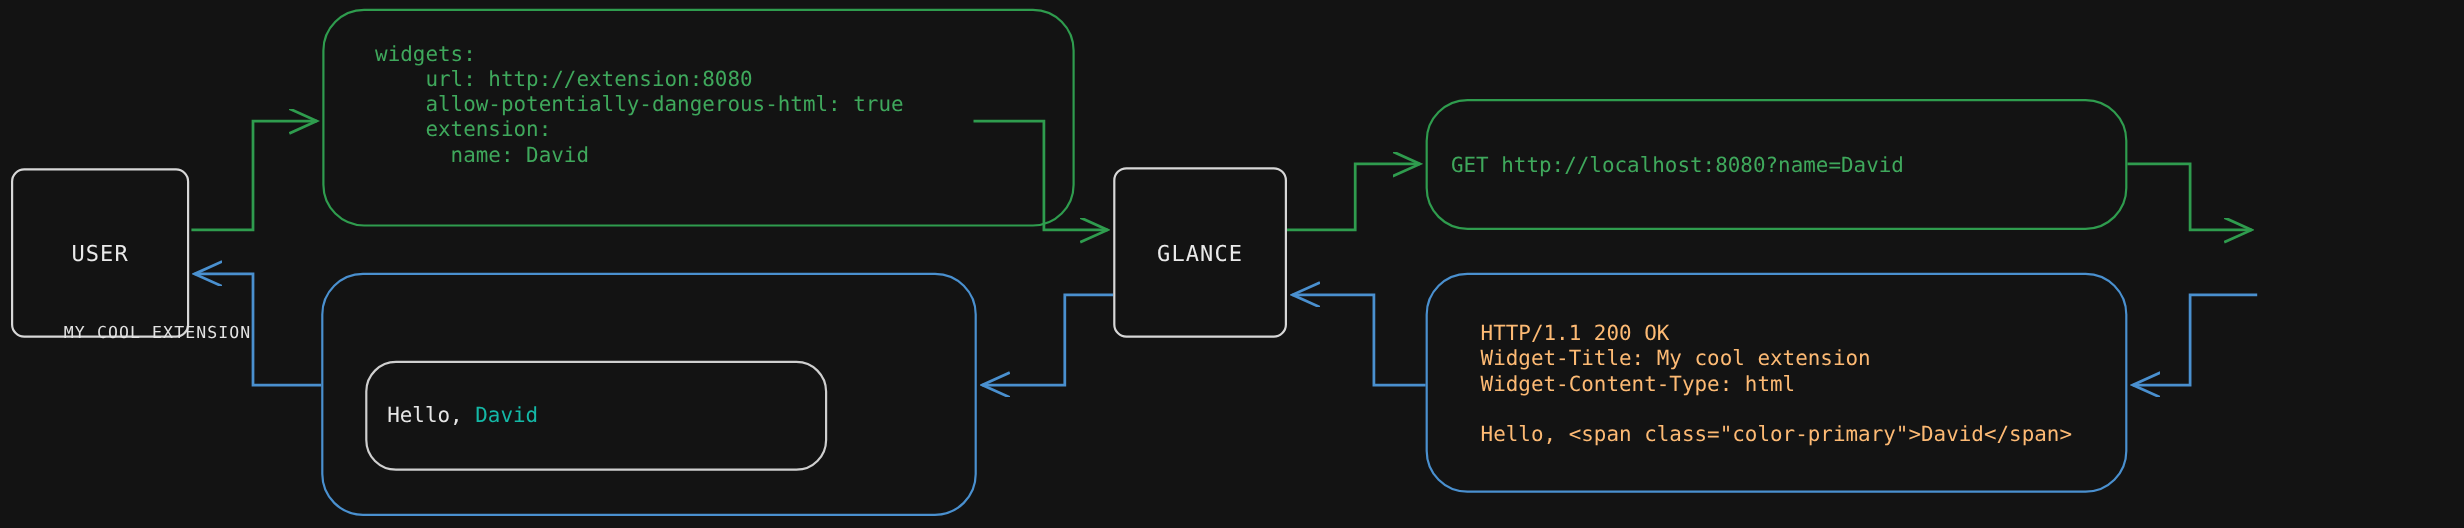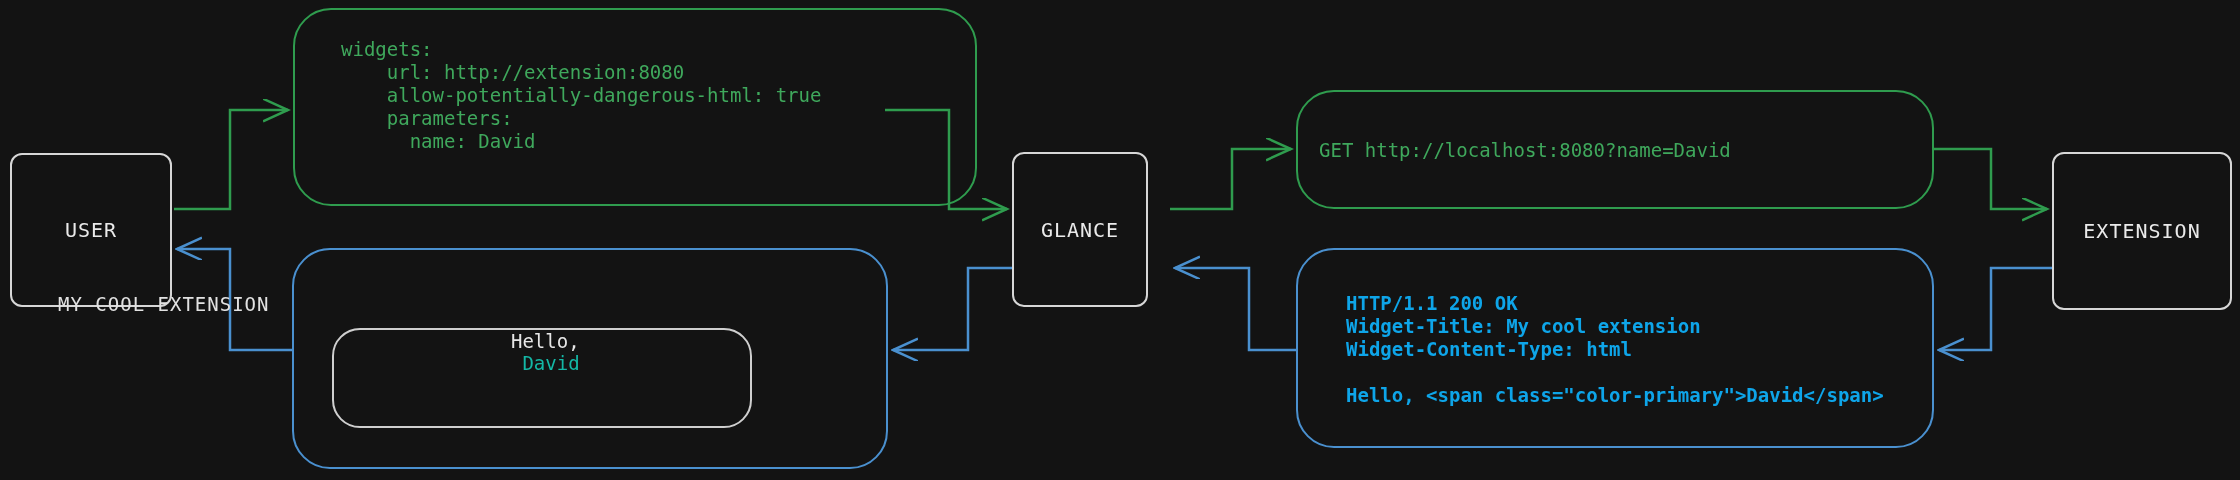--- a/index.html
+++ b/index.html
@@ -28,69 +28,67 @@
     border: 2px solid #d7d7d7;
     border-radius: 12px;
     display: flex;
     align-items: center;
     justify-content: center;
     color: #eaeaea;
     font-size: 20px;
     letter-spacing: 1px;
   }
   .node-user      { left: 10px;   top: 153px; width: 162px; height: 154px; }
-  .node-glance    { left: 1012px; top: 152px; width: 136px; height: 155px; }
+  .node-glance    { left: 1012px; top: 152px; width: 158px; height: 155px; }
   .node-extension { left: 2052px; top: 152px; width: 180px; height: 158px; }
 
   
   .green-box {
     border: 2px solid #2f9c4e;
     border-radius: 38px;
     color: #3fa85c;
   }
   .blue-box {
     border: 2px solid #4a90cf;
     border-radius: 38px;
-    color: #0ea5e9;
-    font-weight: bold;
+    color: #fdba74;
   }
   .config-box   { left: 293px;  top: 8px;   width: 684px; height: 198px; padding: 28px 20px 0 46px; }
   .request-box  { left: 1296px; top: 90px;  width: 638px; height: 119px; display: flex; align-items: center; padding-left: 21px; }
   .response-box { left: 1296px; top: 248px; width: 638px; height: 200px; padding: 42px 20px 0 48px; }
   .widget-box   { left: 292px;  top: 248px; width: 596px; height: 221px; }
 
   .code-line {
     white-space: pre;
     font-size: 19px;
     line-height: 23px;
     min-height: 23px;
   }
   .request-text { white-space: pre; font-size: 19px; }
 
   .widget-title {
     position: absolute;
     left: 58px; top: 293px;
     color: #e2e2e2;
-    font-size: 19px;
+    font-size: 15px;
     letter-spacing: 1px;
     white-space: pre;
   }
   .greeting-card {
     position: absolute;
     left: 332px; top: 328px;
     width: 420px; height: 100px;
     border: 2px solid #cfcfcf;
     border-radius: 28px;
     display: flex;
     align-items: center;
     padding-left: 18px;
     box-sizing: border-box;
     font-size: 19px;
     white-space: pre;
-    flex-direction: column;
   }
   .greeting-prefix { color: #e6e6e6; }
   .greeting-name   { color: #14b8a6; }
 </style>
 </head>
 <body>
 
 <div class="canvas">
 
   <svg class="arrows" viewBox="0 0 2240 480" xmlns="http://www.w3.org/2000/svg">
@@ -113,29 +111,26 @@
     <path d="M 1012,268 H 968 V 350 H 893" fill="none" stroke="#4a90cf" stroke-width="2.5" marker-end="url(#head-blue)"></path>
     <path d="M 292,350 H 230 V 249 H 177" fill="none" stroke="#4a90cf" stroke-width="2.5" marker-end="url(#head-blue)"></path>
   </svg>
 
   <div class="box node node-user">
     <span>USER</span>
   </div>
   <div class="box node node-glance">
     <span>GLANCE</span>
   </div>
-  <div class="box node node-extension">
-    <span>EXTENSION</span>
-  </div>
 
   <div class="box green-box config-box">
     <div class="code-line">widgets:</div>
     <div class="code-line">    url: http://extension:8080</div>
     <div class="code-line">    allow-potentially-dangerous-html: true</div>
-    <div class="code-line">    parameters:</div>
+    <div class="code-line">    extension:</div>
     <div class="code-line">      name: David</div>
   </div>
 
   <div class="box green-box request-box">
     <span class="request-text">GET http://localhost:8080?name=David</span>
   </div>
 
   <div class="box blue-box response-box">
     <div class="code-line">HTTP/1.1 200 OK</div>
     <div class="code-line">Widget-Title: My cool extension</div>

